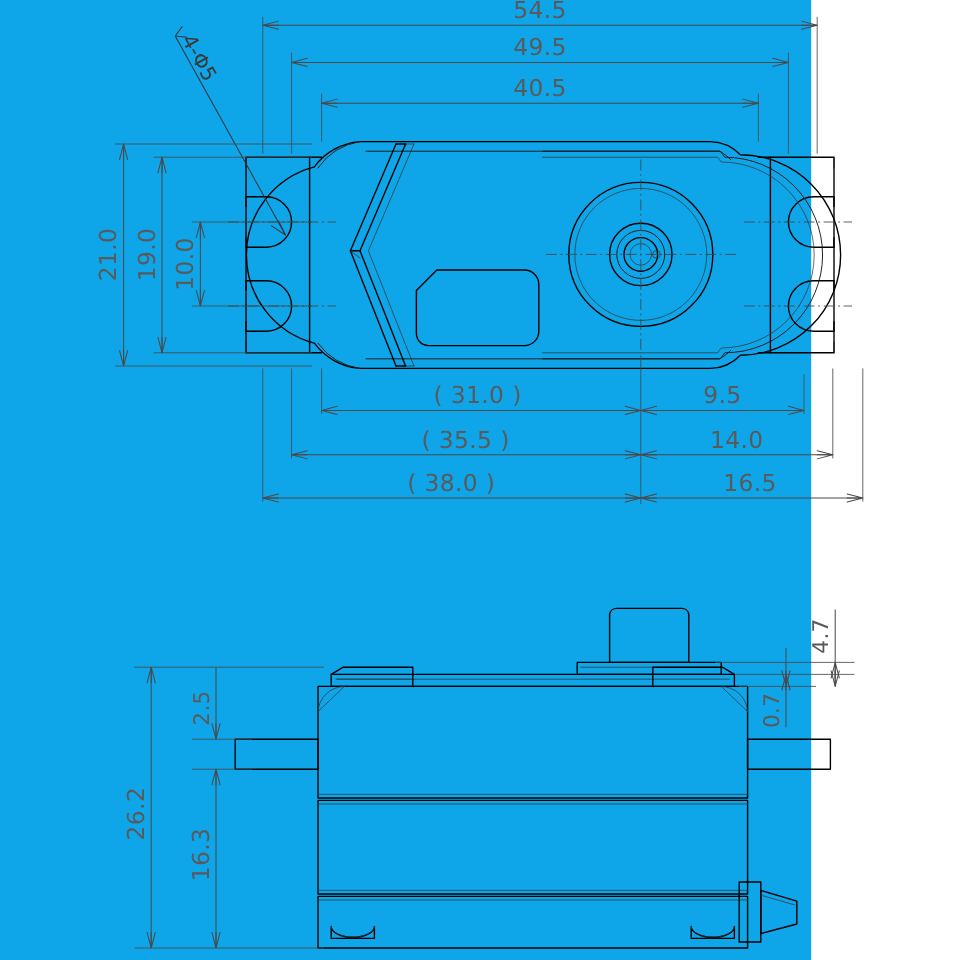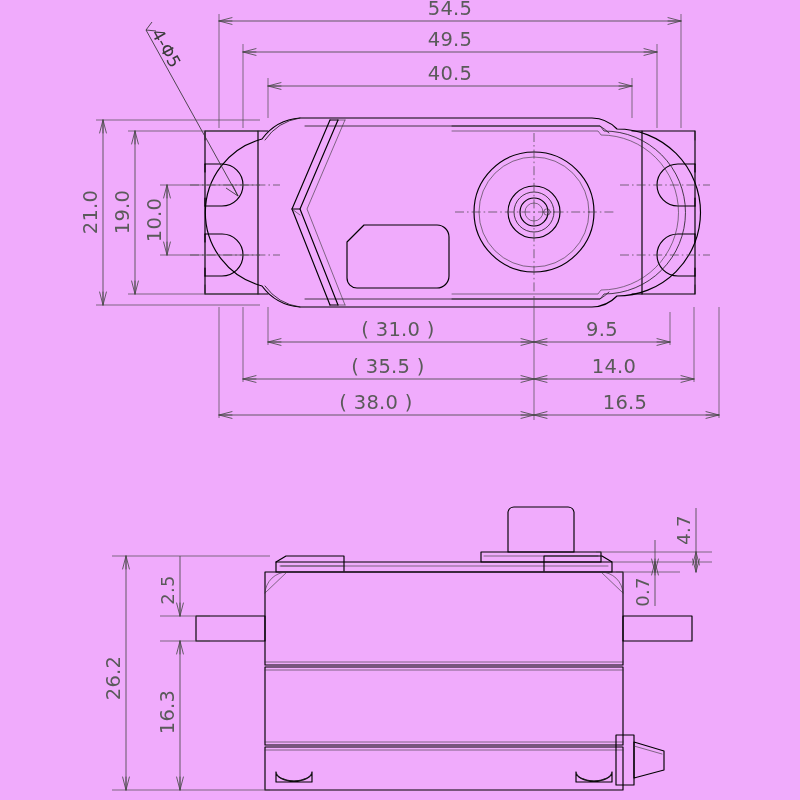--- a/index.html
+++ b/index.html
@@ -1,18 +1,18 @@
 <!DOCTYPE html>
 <html><head>
 <meta charset="utf-8">
 <style>
   html,body{margin:0;padding:0;background:#ffffff;}
   body{width:800px;height:800px;overflow:hidden;
        font-family:"DejaVu Sans","Liberation Sans",sans-serif;}
-  #sheet{position:relative;width:800px;height:800px;background:#f0abfc;}
+  #sheet{position:relative;width:676px;height:800px;background:#0ea5e9;}
   svg{display:block;}
   .obj{fill:none;stroke:#000000;stroke-width:1.15;stroke-linejoin:round;stroke-linecap:round;}
   .obj-thin{fill:none;stroke:#1a1a1a;stroke-width:0.8;stroke-linejoin:round;stroke-linecap:round;}
   .obj-hair{fill:none;stroke:#333333;stroke-width:0.6;stroke-linejoin:round;stroke-linecap:round;}
   .dimline{fill:none;stroke:#4a4a4a;stroke-width:0.85;}
   .extline{fill:none;stroke:#4a4a4a;stroke-width:0.7;}
   .centerline{fill:none;stroke:#444444;stroke-width:0.7;
                stroke-dasharray:9 3 1.6 3;}
   .leader{fill:none;stroke:#333333;stroke-width:0.85;}
   .arrow{fill:none;stroke:#4a4a4a;stroke-width:0.85;stroke-linecap:round;}

